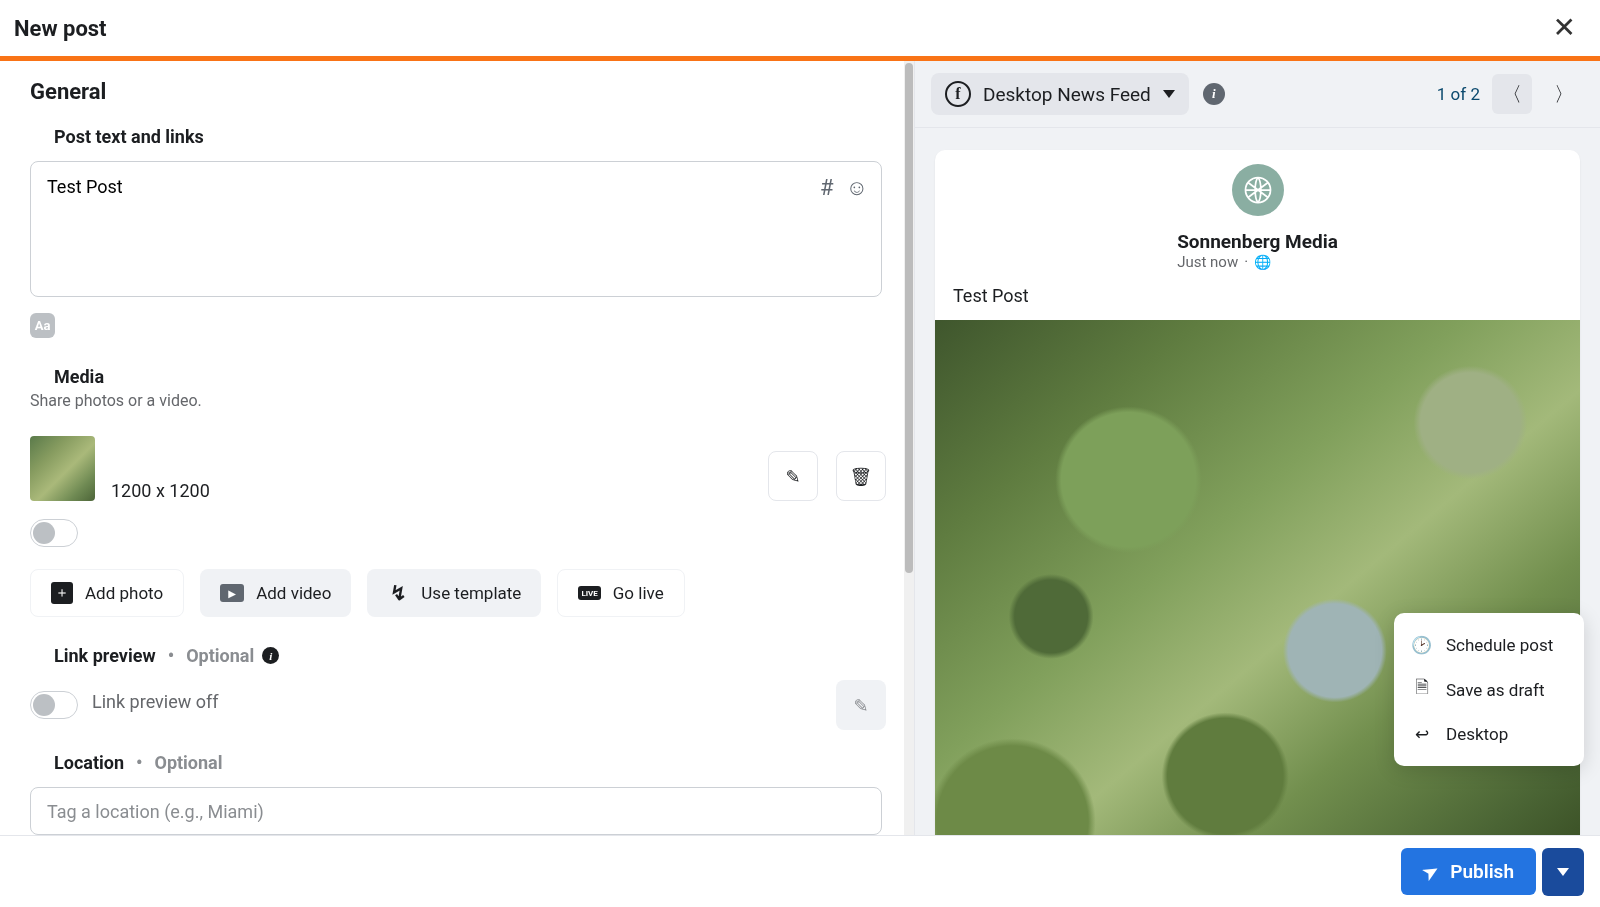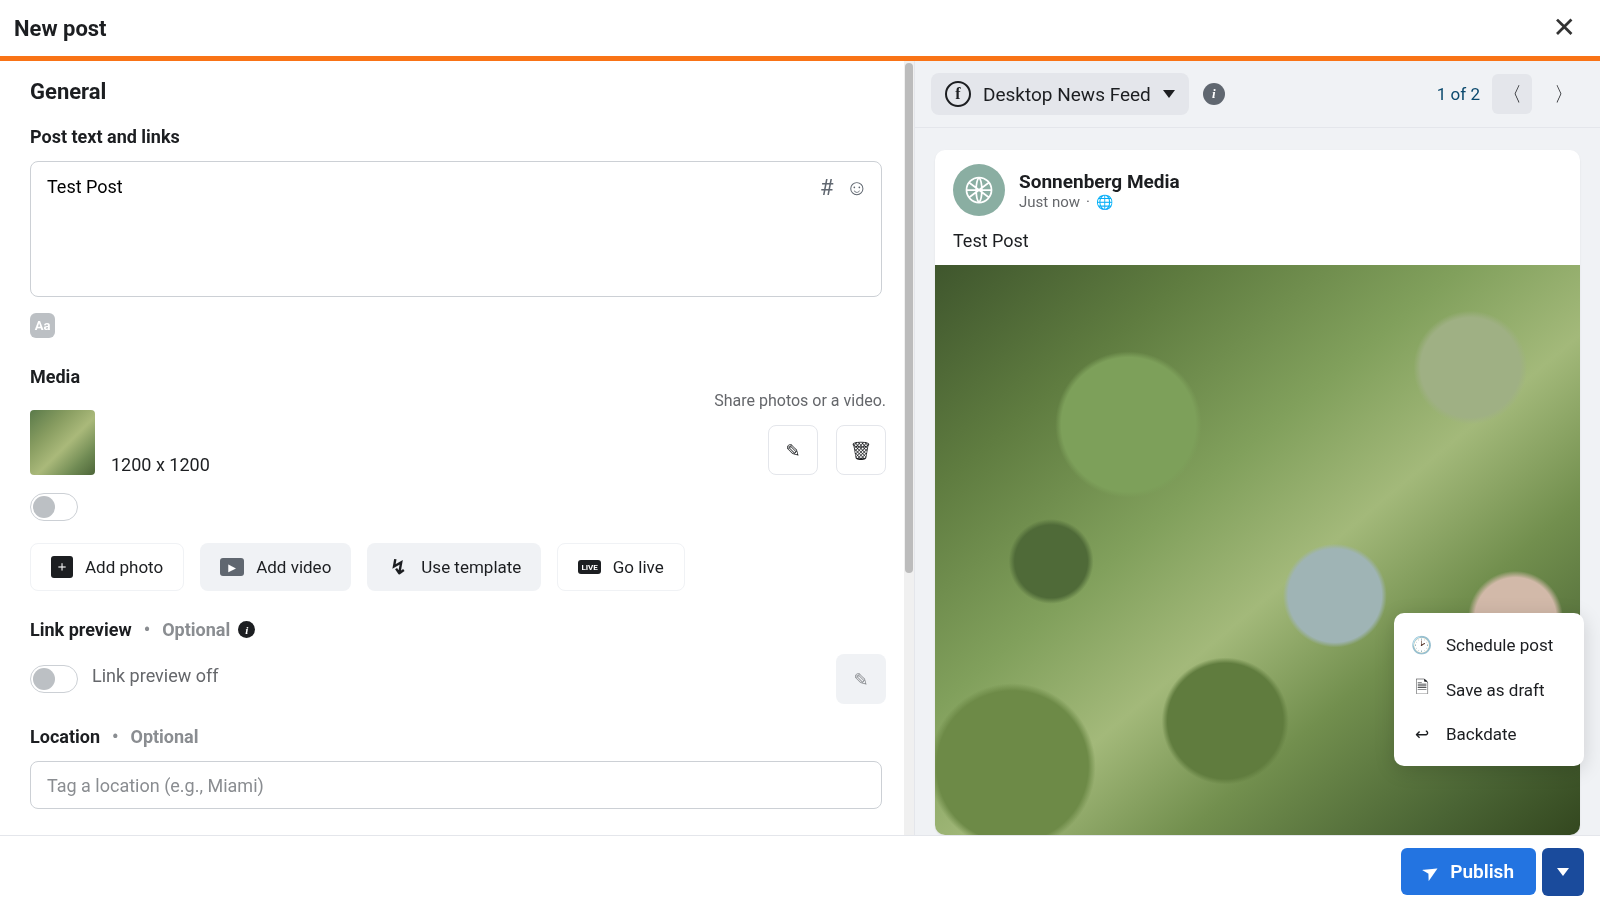--- a/index.html
+++ b/index.html
@@ -11,22 +11,22 @@
 .modal-title { font-size: 22px; font-weight: 700; color: #1c1e21; }
 .close-btn { font-size: 28px; color: #333; cursor: pointer; background: none; border: none; padding: 0 6px; line-height: 1; }
 
 .modal-body { display: flex; flex: 1; border-top: 5px solid #f97316; overflow: hidden; padding-left: 16px; }
 
 .left-pane { width: 898px; padding: 18px 28px 18px 14px; overflow-y: auto; position: relative; }
 .scrollbar-track { position: absolute; right: 0; top: 0; width: 10px; height: 780px; background: #f0f0f0; }
 .scrollbar-thumb { position: absolute; right: 1px; top: 2px; width: 8px; height: 510px; background: #bcbcbc; border-radius: 4px; }
 
 .section-heading { font-size: 22px; font-weight: 700; color: #1c1e21; margin-bottom: 22px; }
-.field-label { font-size: 18px; font-weight: 700; color: #1c1e21; margin-bottom: 14px; display:flex; align-items:center; gap:8px;}
-.field-sub { font-size: 16px; color: #65676b; margin-top: -10px; margin-bottom: 0; font-weight:400;text-align:right;}
+.field-label { font-size: 18px; font-weight: 700; color: #1c1e21; margin-bottom: 14px; display:flex; align-items:center; gap:8px;margin-left:24px;}
+.field-sub { font-size: 16px; color: #65676b; margin-top: -10px; margin-bottom: 26px; font-weight:400;}
 .optional { color: #8a8d91; font-weight: 700; }
 .dot-sep { color: #8a8d91; font-weight: 700; padding: 0 4px; }
 .info-circle-sm { display:inline-flex; width:17px; height:17px; border-radius:50%; background:#1c1e21; color:#fff; align-items:center; justify-content:center; font-size:11px; font-weight:700; font-style:italic; font-family:Georgia,serif;}
 
 .text-area { width: 852px; height: 136px; border: 1px solid #ccd0d5; border-radius: 8px; padding: 14px 80px 14px 16px; font-size: 18px; resize: none; position: relative; }
 .textarea-wrap { position: relative; width: 852px; }
 .textarea-icons { position: absolute; right: 14px; top: 14px; display: flex; gap: 12px; }
 .txt-icon { font-size: 22px; color: #606770; cursor: pointer; }
 
 .aa-badge { display: inline-flex; align-items:center; justify-content:center; width: 25px; height: 25px; border-radius: 6px; background: #bcc0c4; color: #fff; font-size: 13px; font-weight: 700; margin-top: 12px; cursor:pointer; }
@@ -66,21 +66,21 @@
 .feed-label { font-size: 19px; color: #1c1e21; font-weight: 400; }
 .triangle-down { width: 0; height: 0; border-left: 6px solid transparent; border-right: 6px solid transparent; border-top: 8px solid #1c1e21; }
 .info-circle { width: 22px; height: 22px; border-radius: 50%; background: #606770; color: #fff; display: flex; align-items: center; justify-content: center; font-size: 13px; font-style: italic; font-weight: 700; font-family: Georgia, serif;}
 .toolbar-right { margin-left: auto; display: flex; align-items: center; gap: 12px; }
 .pager { font-size: 17px; color: #0c4a6e; }
 .chev-btn { width: 40px; height: 40px; border-radius: 6px; display: flex; align-items: center; justify-content: center; font-size: 20px; color: #1c1e21; cursor: pointer; background:none; border:none;}
 .chev-btn.active-bg { background:#e4e6eb; }
 
 .preview-body { padding: 22px 20px; }
 .post-card { background: #fff; border-radius: 10px; overflow: hidden; box-shadow: 0 1px 2px rgba(0,0,0,0.08); }
-.post-header { display: flex; align-items: center; gap: 14px; padding: 14px 18px 10px 18px; }
+.post-header { display: flex; align-items: center; gap: 14px; padding: 14px 18px 10px 18px; flex-direction: column; }
 .avatar { width: 52px; height: 52px; border-radius: 50%; background:#8aaea2; display:flex; align-items:center; justify-content:center;}
 .avatar svg { width: 30px; height:30px; }
 .page-name { font-size: 19px; font-weight: 700; color: #1c1e21; }
 .post-meta { font-size: 15px; color: #65676b; display:flex; align-items:center; gap:6px;}
 .globe { font-size: 14px; color:#65676b;}
 .post-text { padding: 4px 18px 14px 18px; font-size: 18px; color: #1c1e21; }
 .post-image { width: 100%; height: 570px; background:
   radial-gradient(circle at 30% 28%, #7da05a 0%, #7da05a 11%, transparent 12%),
   radial-gradient(circle at 62% 58%, #9fb4b5 0%, #9fb4b5 9%, transparent 10%),
   radial-gradient(circle at 83% 18%, #9fb084 0%, #9fb084 7%, transparent 8%),
@@ -252,21 +252,21 @@
         <div class="popover-item">
           <span class="pi-icon">🕑</span>
           <span>Schedule post</span>
         </div>
         <div class="popover-item">
           <span class="pi-icon">🗎</span>
           <span>Save as draft</span>
         </div>
         <div class="popover-item">
           <span class="pi-icon">↩︎</span>
-          <span>Backdate</span>
+          <span>Desktop</span>
         </div>
       </div>
     </div>
   </div>
 
   <div class="footer">
     <button class="publish-btn">
       <span class="send-icon">➤</span>
       <span>Publish</span>
     </button>

